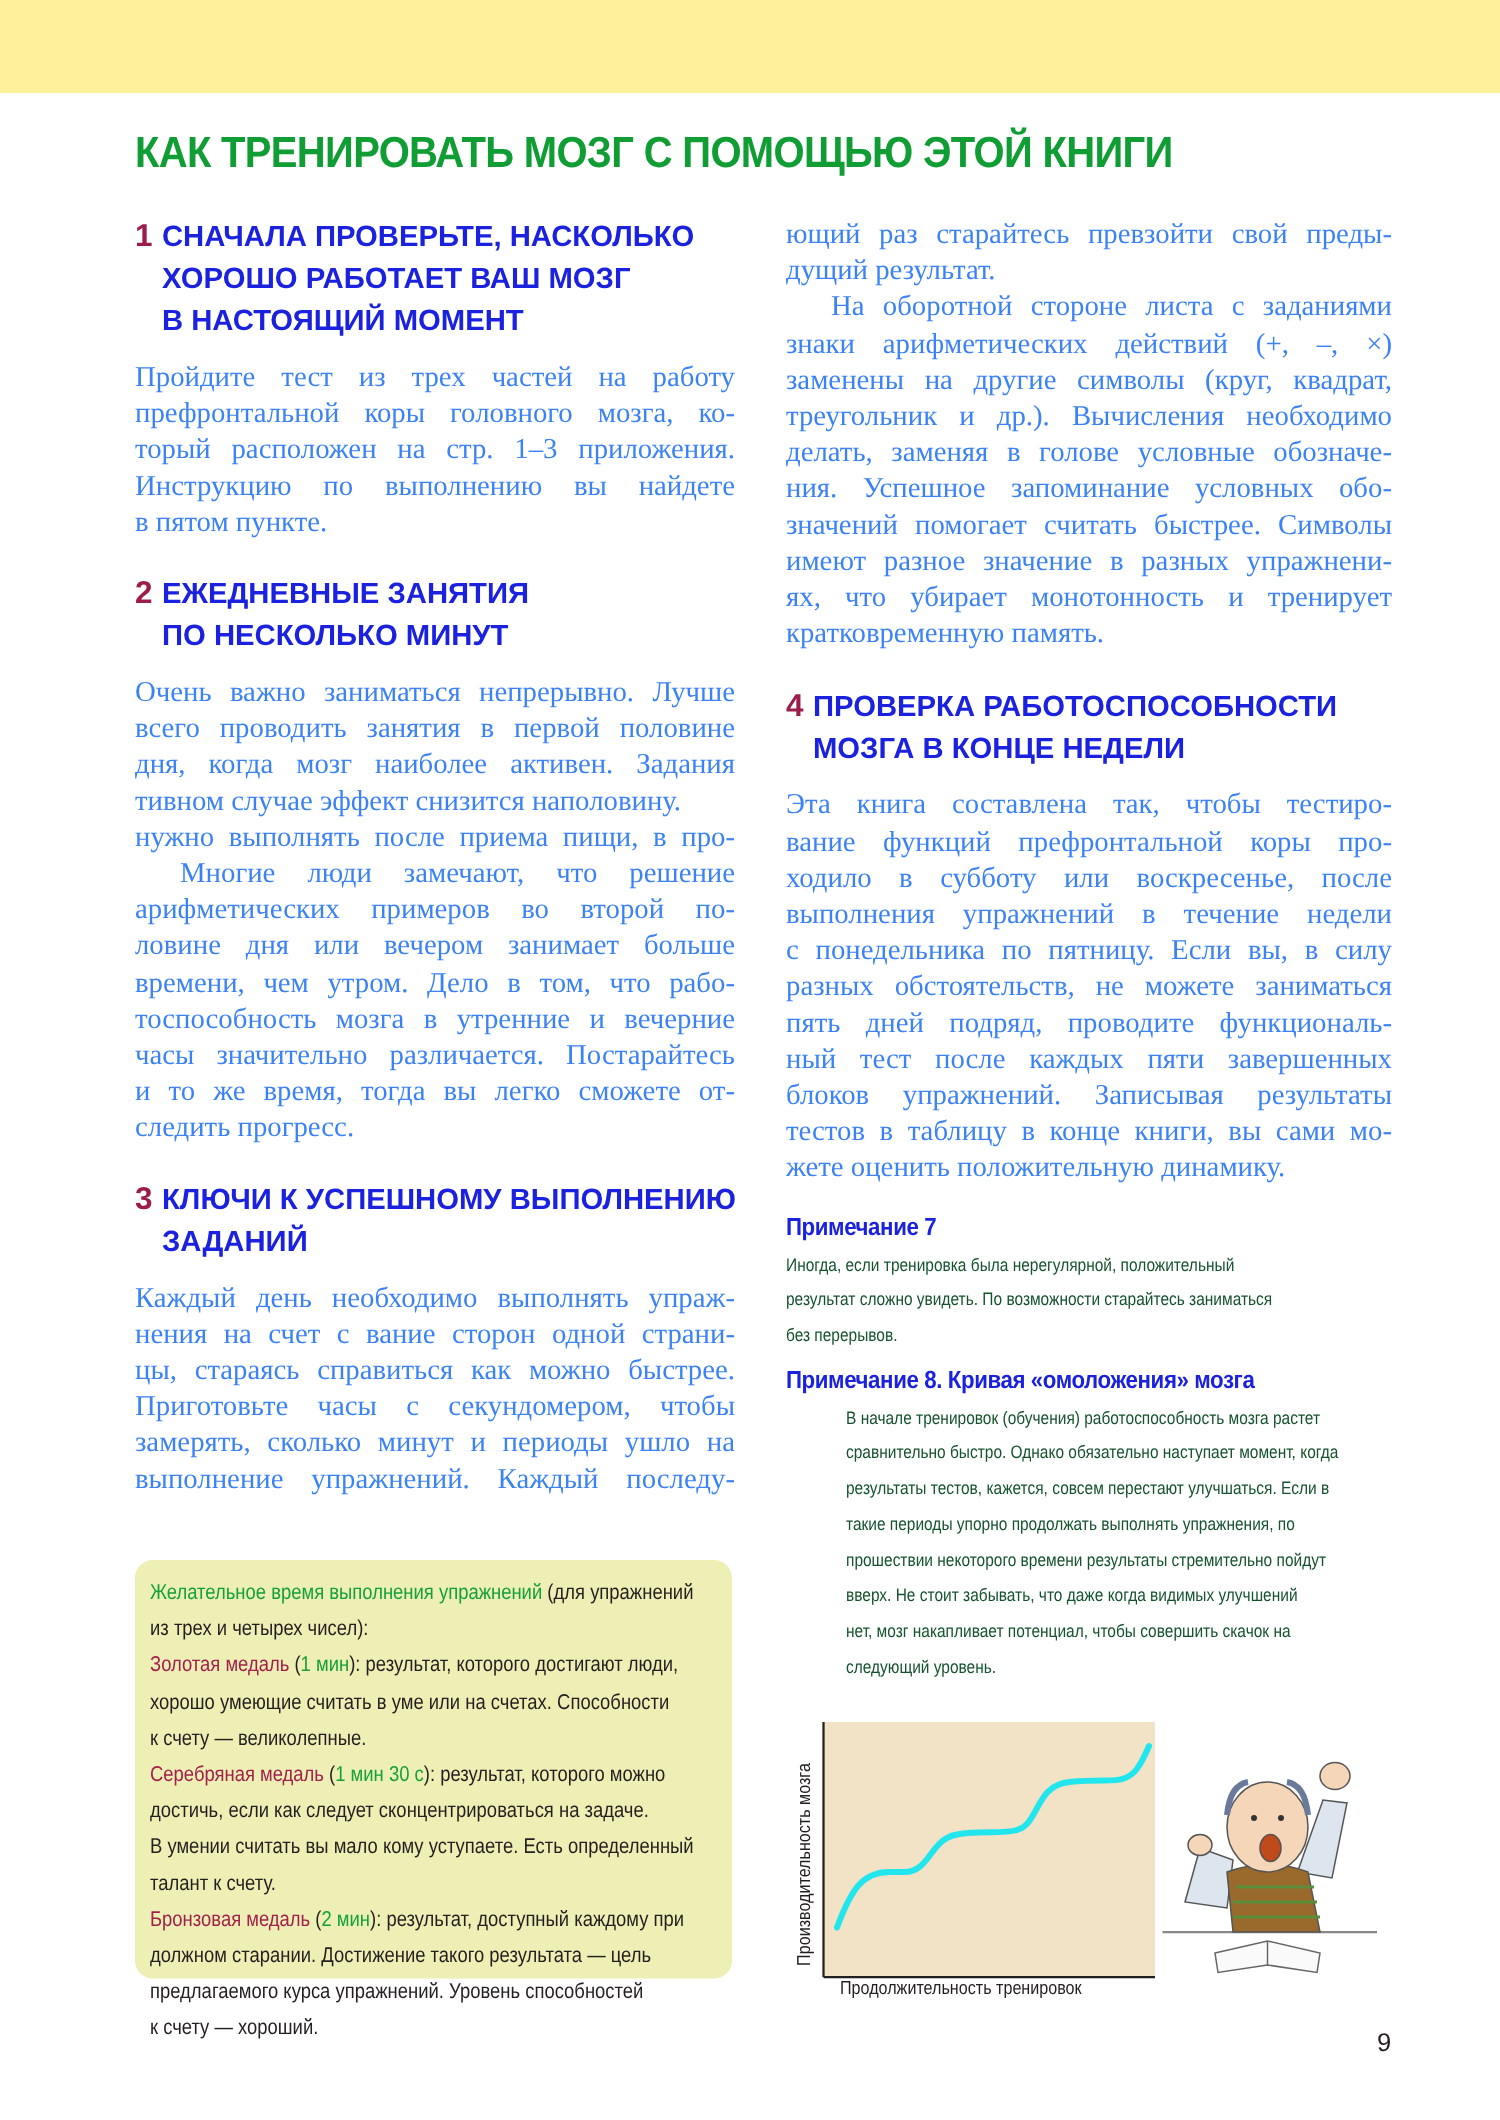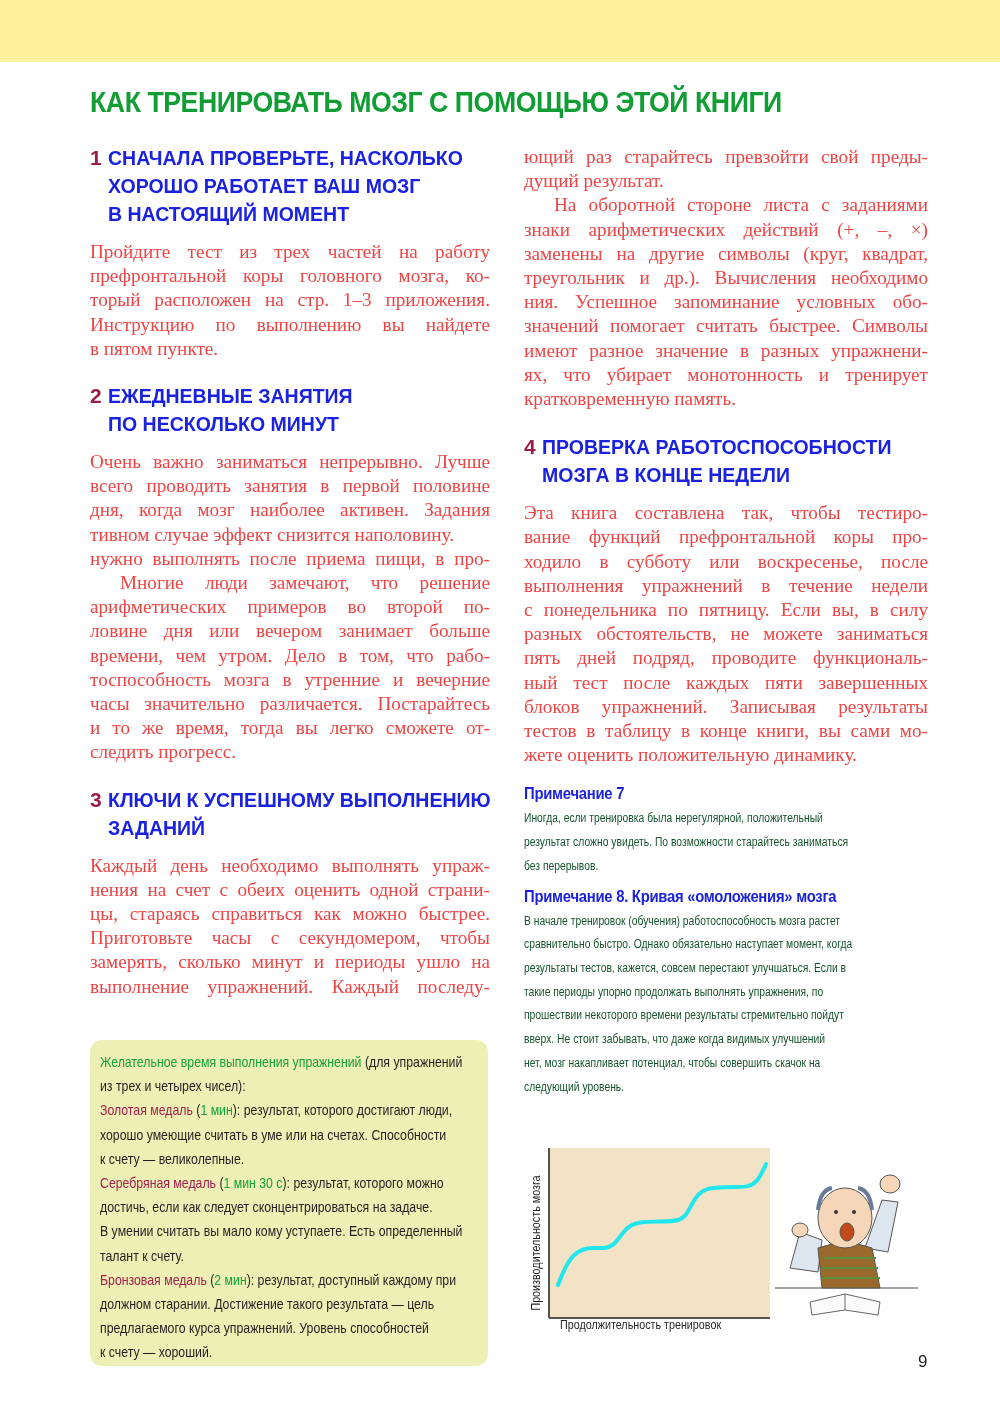--- a/index.html
+++ b/index.html
@@ -21,40 +21,40 @@
 
   .section-heading {
     font-family: "Liberation Sans", sans-serif; font-weight: bold;
     font-size: 19.5px; line-height: 28px; color: #1a22e0;
     position: relative; padding-left: 18px;
   }
   .section-heading .num { position: absolute; left: 0; top: 0; color: #9c1d4b; font-size: 21px; }
   .section-heading .line { display: block; white-space: nowrap; }
 
   .body-text {
-    font-size: 19.2px; line-height: 24.2px; color: #ef4444;
+    font-size: 19.2px; line-height: 24.2px; color: #3b82f6;
     text-align: justify; text-align-last: left;
   }
   .body-text .ln { display: block; white-space: nowrap; text-align-last: justify; text-align: justify; }
   .body-text .ln.last { text-align-last: left; }
   .body-text .ln.indent { padding-left: 30px; }
 
   .note-title {
     font-family: "Liberation Sans", sans-serif; font-weight: bold;
     font-size: 16.5px; color: #1a22e0; letter-spacing: -0.3px;
     transform: scaleX(0.9); transform-origin: left center; white-space: nowrap;
   }
   .note-text {
     font-family: "Liberation Sans", sans-serif; font-size: 12px;
     line-height: 23.7px; color: #14532d;
   }
   .note-text .ln { display: block; white-space: nowrap; transform: scaleX(0.86); transform-origin: left center; }
 
   .callout {
-    position: absolute; left: 90px; top: 1040px; width: 398px; height: 326px;
+    position: absolute; left: 90px; top: 1040px; width: 398px; height: 279px;
     background: #eeefb4; border-radius: 12px; padding: 10px 10px 10px 10px;
   }
   .callout .ln {
     display: block; white-space: nowrap;
     font-family: "Liberation Sans", sans-serif; font-size: 14.3px; line-height: 24.2px;
     color: #231f20; transform: scaleX(0.86); transform-origin: left center;
   }
   .green { color: #14a03a; }
   .maroon { color: #a2204e; }
 
@@ -122,21 +122,21 @@
     <span class="ln last">следить прогресс.</span>
   </div>
 
   <div class="section-heading" style="margin-top:21px;">
     <span class="num">3</span>
     <span class="line">КЛЮЧИ К УСПЕШНОМУ ВЫПОЛНЕНИЮ</span>
     <span class="line">ЗАДАНИЙ</span>
   </div>
   <div class="body-text" style="margin-top:12px;">
     <span class="ln">Каждый день необходимо выполнять упраж-</span>
-    <span class="ln">нения на счет с обеих оценить одной страни-</span>
+    <span class="ln">нения на счет с вание сторон одной страни-</span>
     <span class="ln">цы, стараясь справиться как можно быстрее.</span>
     <span class="ln">Приготовьте часы с секундомером, чтобы</span>
     <span class="ln">замерять, сколько минут и периоды ушло на</span>
     <span class="ln">выполнение упражнений. Каждый последу-</span>
   </div>
 </div>
 
 <div class="callout">
   <span class="ln"><span class="green">Желательное время выполнения упражнений</span><span> (для упражнений</span></span>
   <span class="ln">из трех и четырех чисел):</span>
@@ -154,20 +154,21 @@
 </div>
 
 <div class="col col-right">
   <div class="body-text" style="margin-top:1px;">
     <span class="ln">ющий раз старайтесь превзойти свой преды-</span>
     <span class="ln last">дущий результат.</span>
     <span class="ln indent">На оборотной стороне листа с заданиями</span>
     <span class="ln">знаки арифметических действий (+, –, ×)</span>
     <span class="ln">заменены на другие символы (круг, квадрат,</span>
     <span class="ln">треугольник и др.). Вычисления необходимо</span>
+    <span class="ln">делать, заменяя в голове условные обозначе-</span>
     <span class="ln">ния. Успешное запоминание условных обо-</span>
     <span class="ln">значений помогает считать быстрее. Символы</span>
     <span class="ln">имеют разное значение в разных упражнени-</span>
     <span class="ln">ях, что убирает монотонность и тренирует</span>
     <span class="ln last">кратковременную память.</span>
   </div>
 
   <div class="section-heading" style="margin-top:22px;">
     <span class="num">4</span>
     <span class="line">ПРОВЕРКА РАБОТОСПОСОБНОСТИ</span>
@@ -188,21 +189,21 @@
   </div>
 
   <div class="note-title" style="margin-top:17px;">Примечание 7</div>
   <div class="note-text" style="margin-top:4px;">
     <span class="ln">Иногда, если тренировка была нерегулярной, положительный</span>
     <span class="ln">результат сложно увидеть. По возможности старайтесь заниматься</span>
     <span class="ln">без перерывов.</span>
   </div>
 
   <div class="note-title" style="margin-top:8px;">Примечание 8. Кривая «омоложения» мозга</div>
-  <div class="note-text" style="margin-top:4px;">
+  <div class="note-text" style="margin-top:4px;margin-left:40px;">
     <span class="ln">В начале тренировок (обучения) работоспособность мозга растет</span>
     <span class="ln">сравнительно быстро. Однако обязательно наступает момент, когда</span>
     <span class="ln">результаты тестов, кажется, совсем перестают улучшаться. Если в</span>
     <span class="ln">такие периоды упорно продолжать выполнять упражнения, по</span>
     <span class="ln">прошествии некоторого времени результаты стремительно пойдут</span>
     <span class="ln">вверх. Не стоит забывать, что даже когда видимых улучшений</span>
     <span class="ln">нет, мозг накапливает потенциал, чтобы совершить скачок на</span>
     <span class="ln">следующий уровень.</span>
   </div>
 </div>

